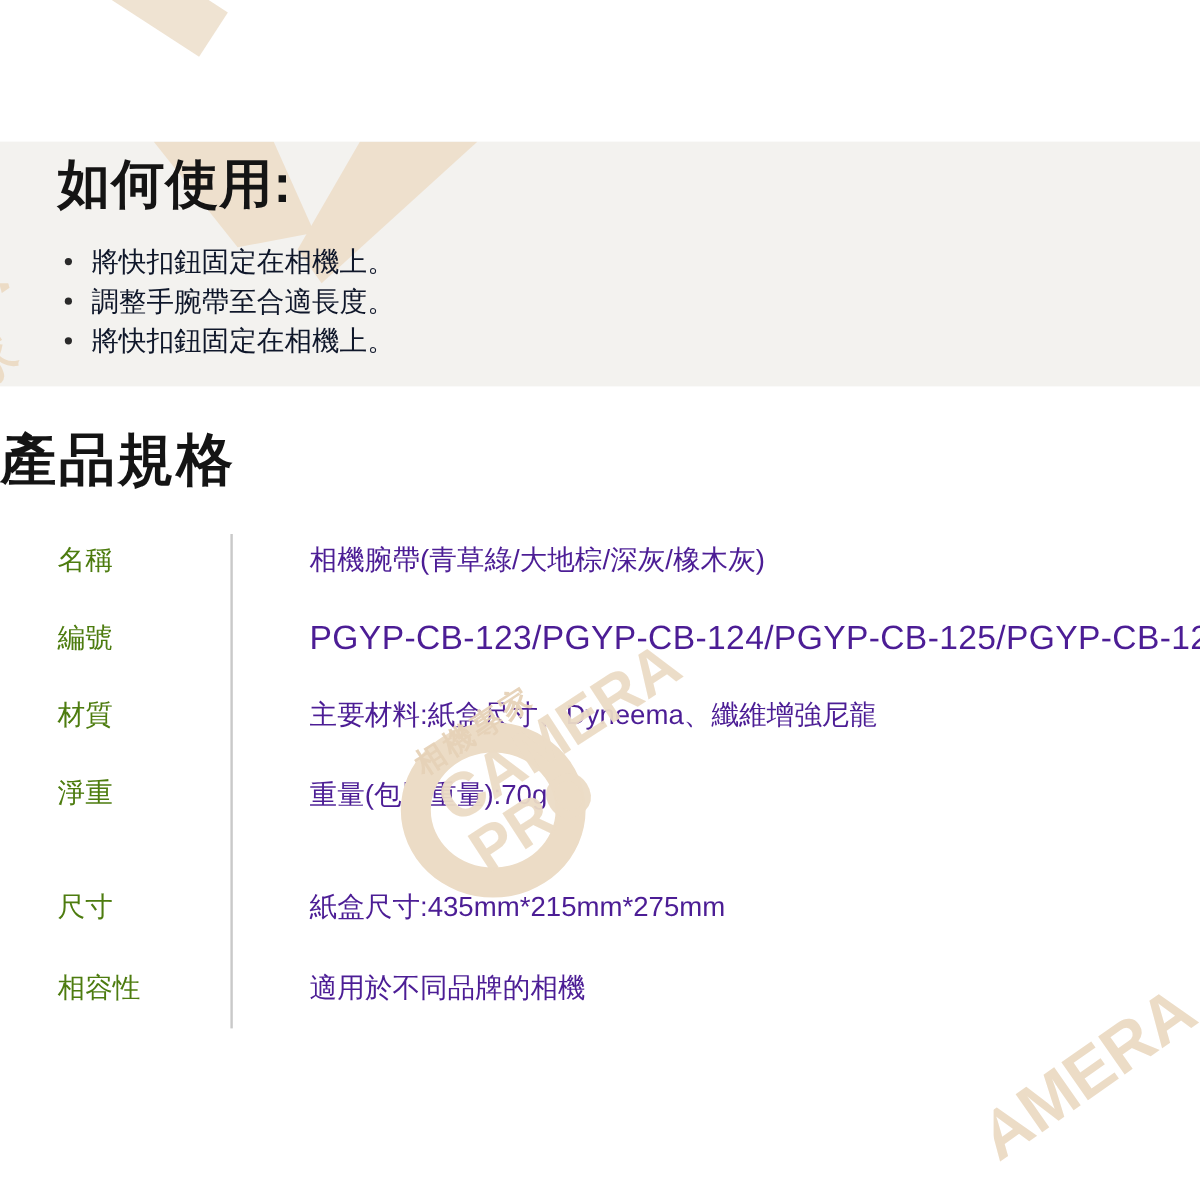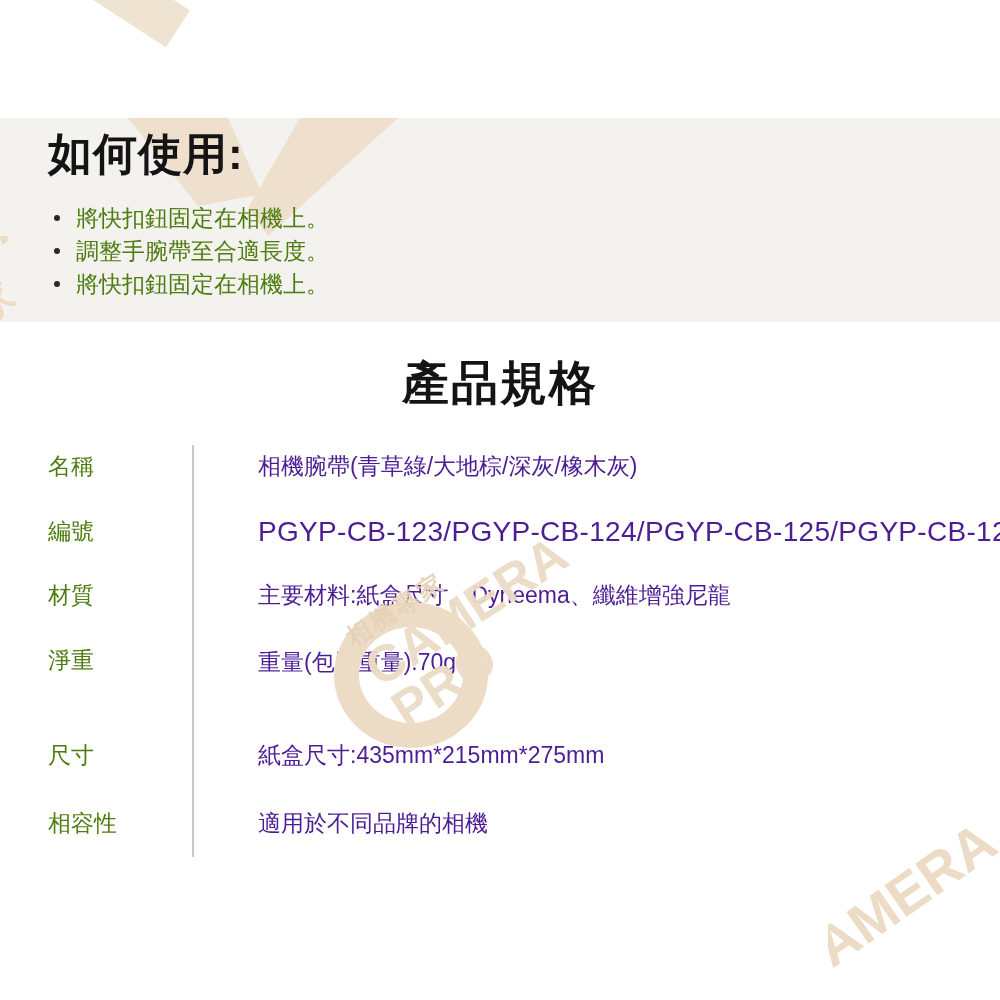--- a/index.html
+++ b/index.html
@@ -35,36 +35,35 @@
     position: absolute;
     left: 52px; top: 84px;
     list-style: none;
     margin: 0; padding: 0;
   }
   .howto-bullets li {
     position: relative;
     padding-left: 24px;
     font-size: 23px;
     line-height: 33px;
-    color: #4d7c0f;
+    color: #0f172a;
   }
   .howto-bullets li .dot {
     position: absolute;
     left: 2px; top: 13px;
     width: 6px; height: 6px;
     border-radius: 50%;
     background: #2a2a2a;
   }
 
   
   .spec-title {
     position: absolute;
     left: 0; top: 352px;
     width: 1000px;
-    text-align: center;
     font-size: 47px;
     font-weight: 800;
     letter-spacing: 2px;
     color: #141414;
   }
   .divider {
     position: absolute;
     left: 192px; top: 445px;
     width: 2px; height: 412px;
     background: #c9c9c9;

